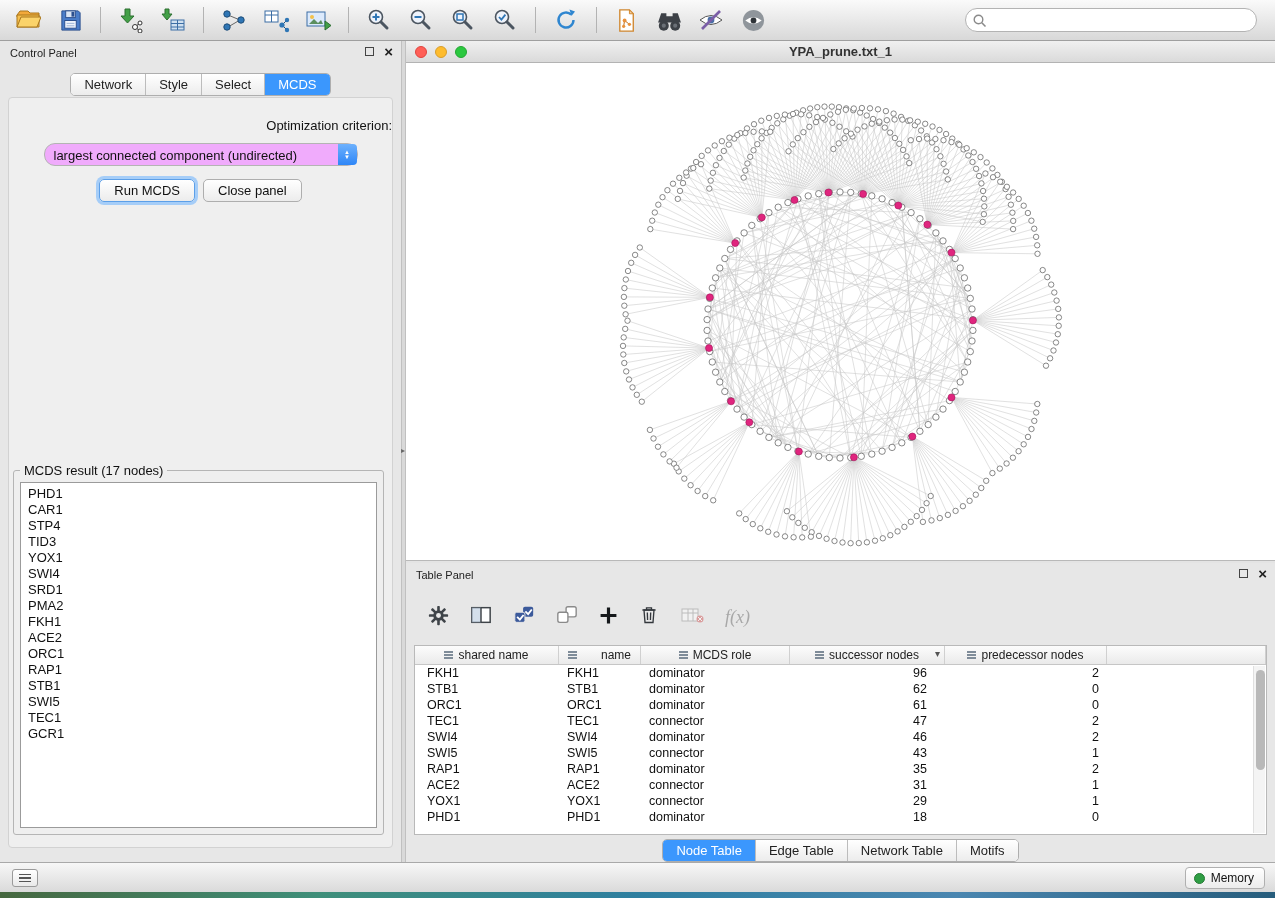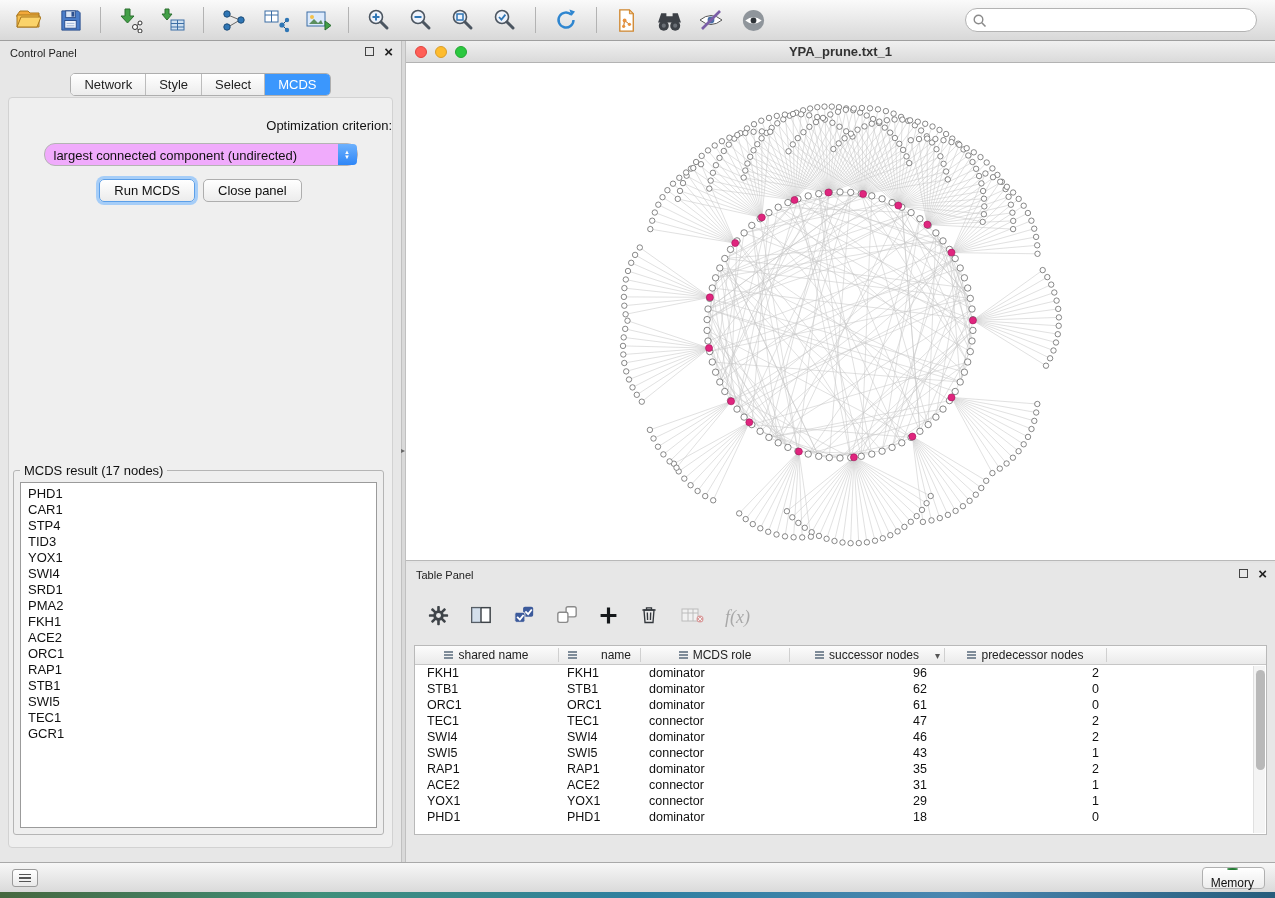--- a/index.html
+++ b/index.html
@@ -66,21 +66,21 @@
   .light.green { background:#2bc840; border:1px solid #24a732; }
   .nw-title { position:absolute; left:0; right:0; top:3px; text-align:center; font-size:13px; font-weight:600; color:#333; }
   .nw-canvas { position:absolute; left:0; top:22px; right:0; bottom:0; background:#fff; }
 
   
   .table-panel { position:absolute; left:406px; top:563px; width:869px; height:299px; background:#e7e7e7; }
   .tp-toolbar { position:absolute; left:22px; top:36px; height:36px; display:flex; align-items:center; gap:21px; }
   .fx { font-family:"Liberation Serif", serif; font-style:italic; font-size:18px; color:#a8a8a8; }
   .ntable { position:absolute; left:8px; top:82px; width:853px; height:190px; background:#fff;
     border:1px solid #b9b9b9; overflow:hidden; }
-  .thead { display:flex; height:19px; background:linear-gradient(#fcfcfc,#eaeaea); border-bottom:1px solid #c6c6c6;align-items:center; }
+  .thead { display:flex; height:19px; background:linear-gradient(#fcfcfc,#eaeaea); border-bottom:1px solid #c6c6c6; }
   .th { display:flex; align-items:center; justify-content:center; gap:5px; font-size:12px; color:#222;
     border-right:1px solid #d0d0d0; position:relative; }
   .sorticon { width:9px; height:8px; flex:none;
     background:repeating-linear-gradient(to bottom, #7f8c99 0 2px, transparent 2px 3px); }
   .th .chev { position:absolute; right:4px; top:2px; font-size:10px; color:#555; }
   .trow { display:flex; height:16px; }
   .tcell { font-size:12.5px; line-height:16px; color:#101010; overflow:hidden; white-space:nowrap; }
   .c0 { width:144px; padding-left:12px; }
   .c1 { width:82px;  padding-left:8px;gap:24px; }
   .c2 { width:149px; padding-left:8px; }
@@ -94,21 +94,21 @@
 
   
   .status-bar { position:absolute; left:0; top:862px; width:1275px; height:30px;
     background:linear-gradient(#f7f7f7,#dadada); border-top:1px solid #a9a9a9; }
   .menu-btn { position:absolute; left:12px; top:6px; width:26px; height:18px; background:linear-gradient(#fff,#e9e9e9);
     border:1px solid #9a9a9a; border-radius:3px; display:flex; align-items:center; justify-content:center; }
   .menu-glyph { width:12px; height:9px;
     background:repeating-linear-gradient(to bottom, #555 0 1.5px, transparent 1.5px 3.5px); }
   .memory-btn { position:absolute; right:10px; top:4px; height:22px; padding:0 10px 0 8px;
     background:linear-gradient(#fff,#ececec); border:1px solid #b0b0b0; border-radius:4px;
-    display:flex; align-items:center; gap:6px; font-size:12px; color:#111;flex-direction:column; }
+    display:flex; align-items:center; gap:6px; font-size:12px; color:#111; }
   .memdot { width:11px; height:11px; border-radius:50%; background:#2f9e44; border:1px solid #247a33; }
 
   .wallpaper-strip { position:absolute; left:0; top:892px; width:1275px; height:6px;
     background:linear-gradient(90deg,#46683f,#3f8f7a,#2e7fa0,#4a86b0,#275d7c); }
 </style>
 </head>
 <body>
 
 <div class="toolbar">
   <div class="tbtn">
@@ -1320,20 +1320,28 @@
           <div class="tcell c3">18</div>
           <div class="tcell c4">0</div>
           <div class="tcell c5"></div>
         </div>
       </div>
     <div class="vscroll">
         <div class="vthumb"></div>
       </div>
   </div>
 
+  <div class="tp-tabs">
+    <div class="seg">
+      <span class="tab active">Node Table</span>
+      <span class="tab">Edge Table</span>
+      <span class="tab">Network Table</span>
+      <span class="tab">Motifs</span>
+    </div>
+  </div>
 </div>
 
 <div class="status-bar">
   <div class="menu-btn">
       <span class="menu-glyph"></span>
     </div>
   <div class="memory-btn">
     <span class="memdot"></span>
     <span>Memory</span>
   </div>

